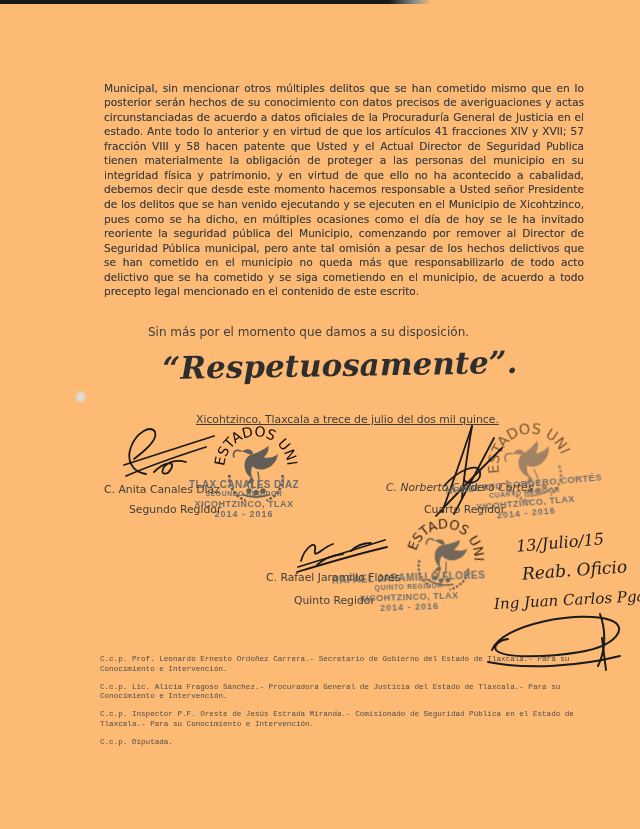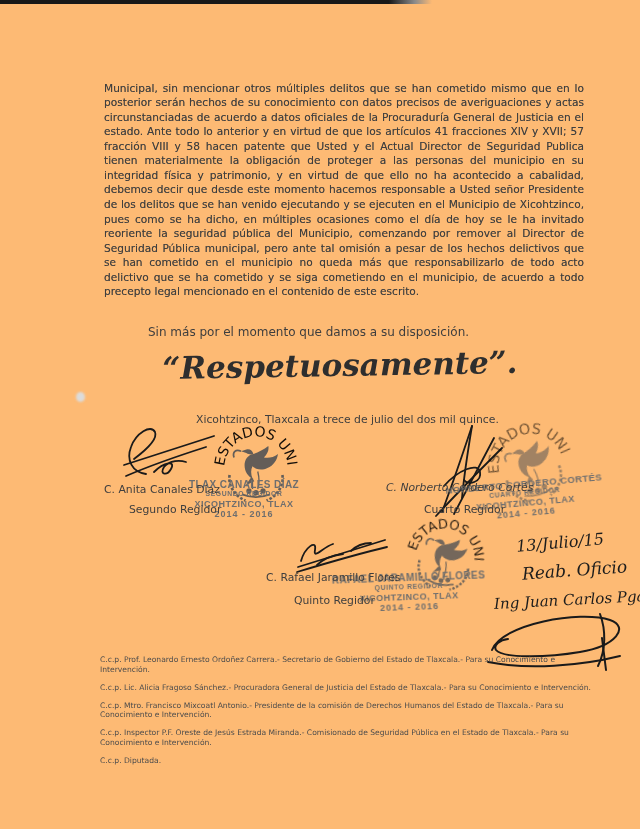--- a/index.html
+++ b/index.html
@@ -8,21 +8,21 @@
   .abs{position:absolute;}
   .scan-strip{left:0;top:0;width:432px;height:4px;
         background:linear-gradient(90deg,#181818 0%,#181818 90%,#8a8a8a 96%,rgba(255,255,255,0) 100%);}
   .edge-dot{left:76px;top:392px;width:9px;height:10px;background:#dcdcdc;border-radius:50%;filter:blur(1px);}
   .body-par{left:104px;top:70px;width:480px;font-size:10.6px;line-height:14.55px;
         text-align:justify;color:#3e3e3e;text-shadow:0 0 .4px rgba(70,70,70,.6);}
   .closing{left:148px;top:313px;font-size:12px;color:#3e3e3e;}
   .salutation{left:0;top:347px;width:640px;text-align:center;
         font-family:"DejaVu Serif",serif;font-style:italic;font-weight:600;font-size:31px;
         color:#2e2e2e;transform:translateX(20px) rotate(-1deg);}
-  .dateline{left:196px;top:413px;font-size:10.8px;color:#3e3e3e;}
+  .dateline{left:196px;top:413px;font-size:10.8px;color:#3e3e3e;text-decoration:underline;}
 
   .typed{font-size:10.8px;color:#3e3e3e;white-space:nowrap;}
   .name-anita{left:104px;top:483px;} .title-anita{left:129px;top:503px;}
   .name-norb{left:386px;top:481px;font-style:italic;}  .title-norb{left:424px;top:503px;}
   .name-raf{left:266px;top:571px;}   .title-raf{left:294px;top:594px;}
 
   .stamp{color:#6e6e6e;text-align:center;font-family:"Liberation Sans",sans-serif;
         filter:blur(.3px);white-space:nowrap;}
   .stamp .s-name{font-weight:bold;font-size:10px;letter-spacing:.4px;line-height:11px;}
   .stamp .s-title{font-weight:bold;font-size:6.8px;letter-spacing:.6px;line-height:8.5px;}
@@ -45,21 +45,21 @@
   .sig-raf{left:293px;top:531px;width:100px;height:48px;}
   .sig-carlos{left:484px;top:608px;width:150px;height:62px;}
   .sig-carlos path{stroke-width:2;}
 
   .hand{font-family:"DejaVu Serif",serif;font-style:italic;color:#1c1c1c;white-space:nowrap;}
   .hand-date{left:516px;top:533px;font-size:16px;transform:rotate(-5deg);}
   .hand-note1{left:522px;top:560px;font-size:17px;transform:rotate(-4deg);}
   .hand-note2{left:494px;top:591px;font-size:15px;transform:rotate(-3deg);}
 
   .ccp{left:100px;top:655px;width:505px;font-size:7.6px;line-height:9.6px;color:#4c4c4c;}
-  .ccp .entry{margin-bottom:8.5px;}
+  .ccp .entry{margin-bottom:8.5px;font-family:Liberation Mono, monospace;}
   .defs-holder{position:absolute;width:0;height:0;overflow:hidden;}
 </style>
 </head>
 <body>
 
 <div class="page">
 
   <div class="abs scan-strip"></div>
   <div class="abs edge-dot"></div>
 
@@ -156,18 +156,17 @@
   <svg class="abs sig sig-carlos" viewBox="0 0 150 62">
     <path d="M8,42 C18,16 96,2 126,12 C146,19 132,38 96,44 C60,50 18,50 12,42 C9,37 16,32 24,31"></path>
     <path d="M116,6 C122,22 122,42 114,58"></path>
     <path d="M118,30 L122,62"></path>
     <path d="M4,54 C44,62 96,58 136,48"></path>
   </svg>
 
   <div class="abs ccp">
     <div class="entry">C.c.p. Prof. Leonardo Ernesto Ordoñez Carrera.- Secretario de Gobierno del Estado de Tlaxcala.- Para su Conocimiento e Intervención.</div>
     <div class="entry">C.c.p. Lic. Alicia Fragoso Sánchez.- Procuradora General de Justicia del Estado de Tlaxcala.- Para su Conocimiento e Intervención.</div>
-    <div class="entry">C.c.p. Mtro. Francisco Mixcoatl Antonio.- Presidente de la comisión de Derechos Humanos del Estado de Tlaxcala.- Para su Conocimiento e Intervención.</div>
     <div class="entry">C.c.p. Inspector P.F. Oreste de Jesús Estrada Miranda.- Comisionado de Seguridad Pública en el Estado de Tlaxcala.- Para su Conocimiento e Intervención.</div>
     <div class="entry">C.c.p. Diputada.</div>
   </div>
 
 </div>
 
 </body></html>

